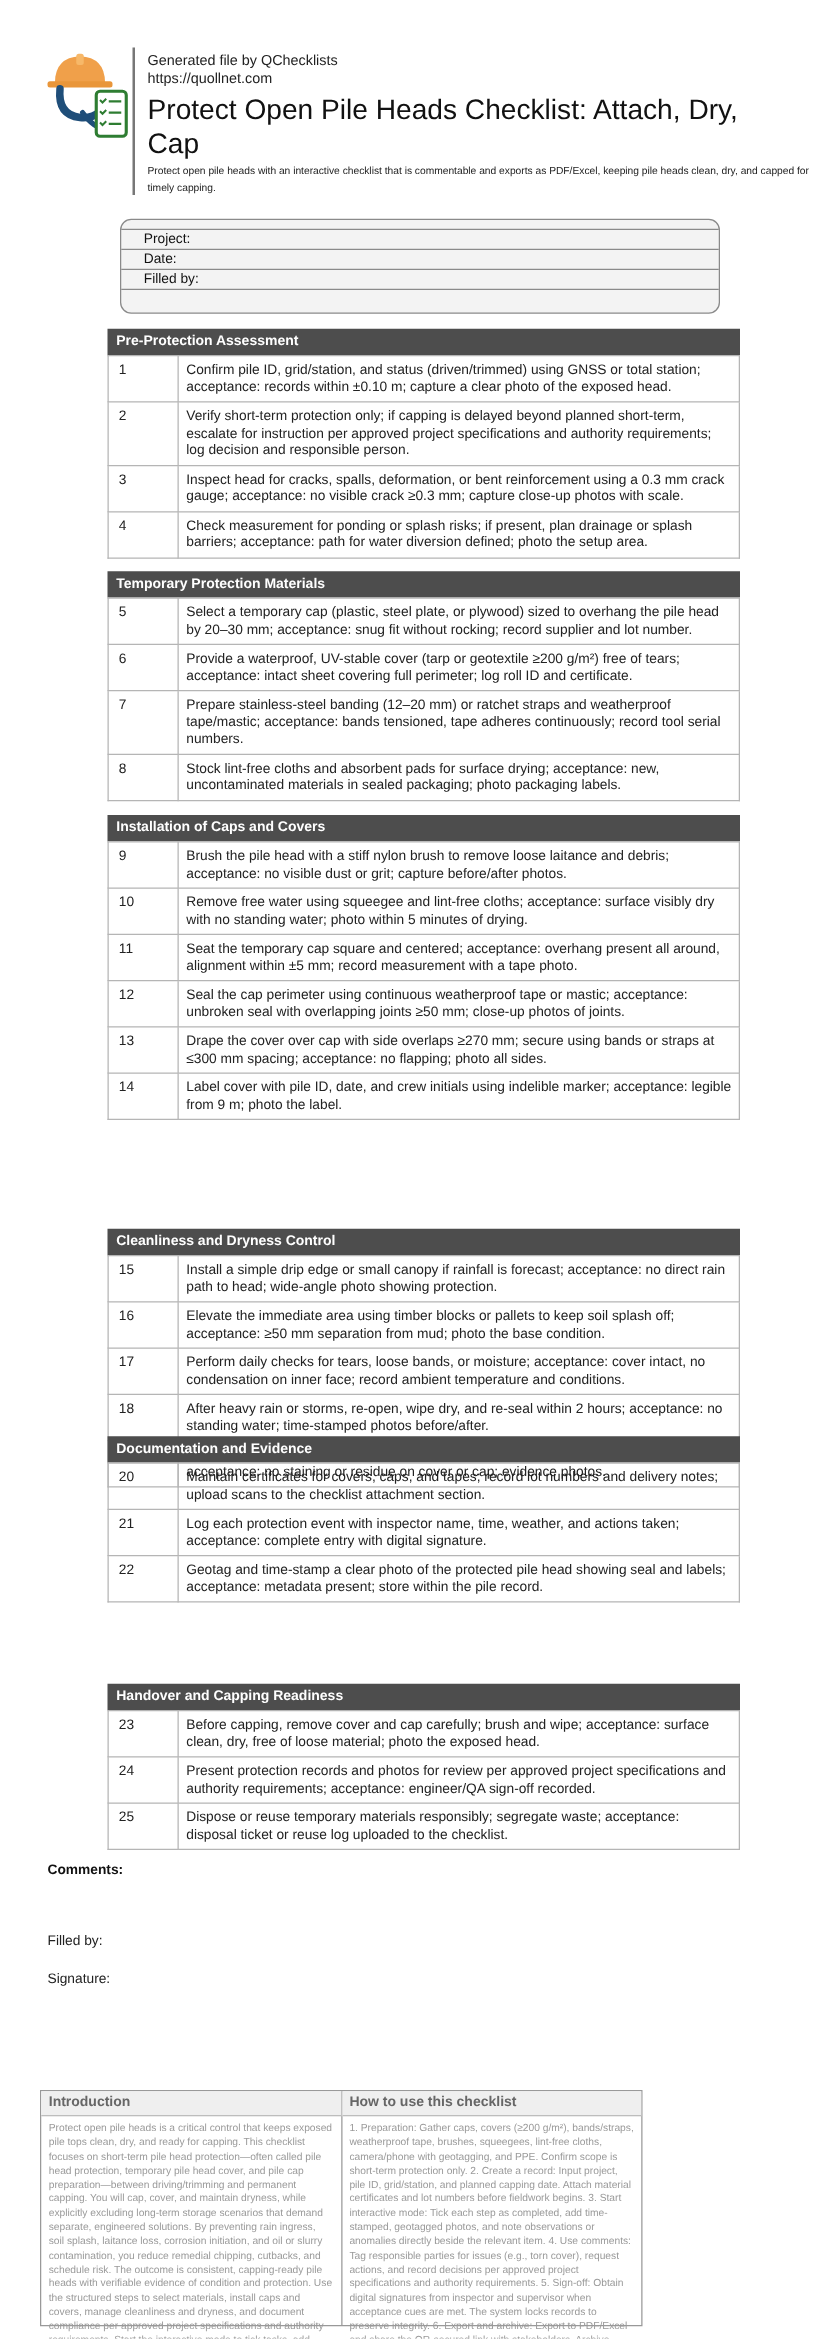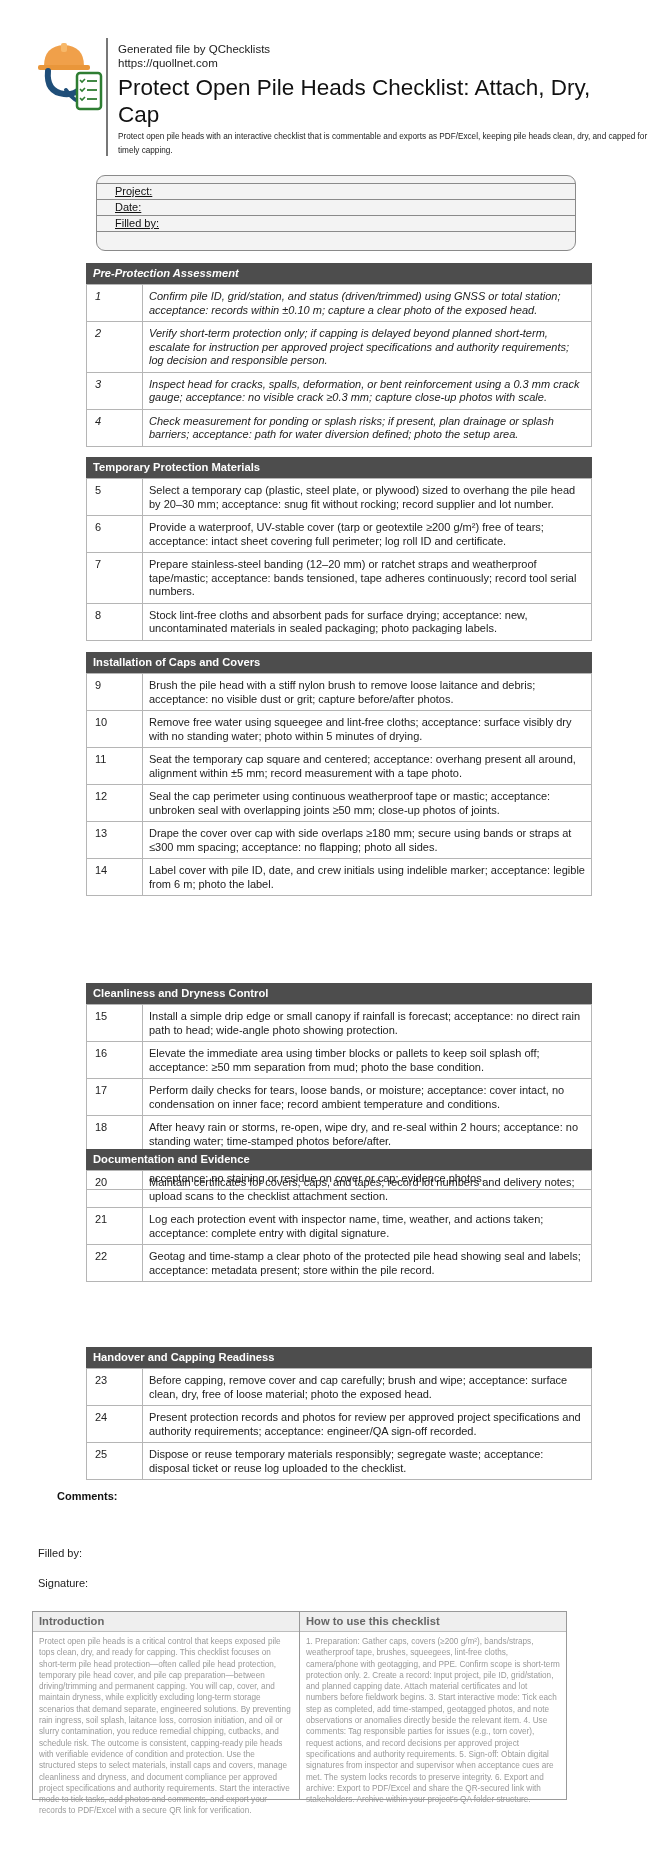--- a/index.html
+++ b/index.html
@@ -5,36 +5,36 @@
   html, body { margin: 0; padding: 0; background: #ffffff; }
   body { width: 661px; height: 1871px; position: relative; font-family: "Liberation Sans", sans-serif; color: #111; overflow: hidden; }
 
   .header { position: absolute; left: 30px; top: 38px; width: 610px; height: 120px; }
   .logo { position: absolute; left: 4px; top: 2px; width: 72px; height: 80px; }
   .vline { position: absolute; left: 76px; top: 0; width: 2px; height: 118px; background: #777; }
   .gen { position: absolute; left: 88px; top: 4px; font-size: 11.5px; line-height: 14px; color: #222; }
   .title { position: absolute; left: 88px; top: 36px; width: 510px; font-size: 22.5px; line-height: 27px; color: #111; }
   .subtitle { position: absolute; left: 88px; top: 92px; width: 530px; font-size: 8.2px; line-height: 14px; color: #222; }
 
-  .infobox { position: absolute; left: 96px; top: 175px; width: 480px; height: 76px; background: #f3f3f3; border: 1.5px solid #8a8a8a; border-radius: 9px; box-sizing: border-box; text-decoration: underline; }
+  .infobox { position: absolute; left: 96px; top: 175px; width: 480px; height: 76px; background: #f3f3f3; border: 1.5px solid #8a8a8a; border-radius: 9px; box-sizing: border-box; }
   .info-row { height: 15px; border-bottom: 1px solid #8a8a8a; font-size: 11px; line-height: 15px; padding-left: 18px; color: #111; }
   .info-row:first-child { margin-top: 7px; border-top: 1px solid #8a8a8a; height: 15px; }
 
   .section { position: absolute; left: 86px; width: 506px; }
   .sec-head { background: #4d4d4d; color: #fff; font-weight: bold; font-size: 11.2px; height: 21px; line-height: 21px; padding-left: 7px; }
   table.items { width: 100%; border-collapse: collapse; border: 1px solid #b5b5b5; border-top: none; }
   table.items td { border: 1px solid #b5b5b5; vertical-align: top; font-size: 11px; line-height: 13.5px; color: #222; padding: 5px 6px 4px 6px; }
   table.items td.num { width: 41px; padding-left: 8px; }
   table.items td.txt { padding-left: 6px; }
 
-  .comments { position: absolute; left: 38px; top: 1490px; font-weight: bold; font-size: 11px; color: #111; margin-left: 19px; }
+  .comments { position: absolute; left: 38px; top: 1490px; font-weight: bold; font-size: 11px; color: #111; }
   .filled { position: absolute; left: 38px; top: 1547px; font-size: 11px; color: #222; }
   .signature { position: absolute; left: 38px; top: 1577px; font-size: 11px; color: #222; }
 
-  .bottom { position: absolute; left: 32px; top: 1611px; width: 535px; height: 189px; border: 1.5px solid #999; box-sizing: border-box; display: flex; }
+  .bottom { position: absolute; left: 32px; top: 1672px; width: 482px; height: 189px; border: 1.5px solid #999; box-sizing: border-box; display: flex; }
   .bcol { flex: 1; display: flex; flex-direction: column; }
   .bcol.left { border-right: 1.5px solid #999; }
   .bhead { background: #efefef; border-bottom: 1px solid #bdbdbd; font-weight: bold; font-size: 11.2px; color: #666; height: 19px; line-height: 19px; padding-left: 6px; }
   .btext { font-size: 8.2px; line-height: 11.3px; color: #9a9a9a; padding: 4px 6px; }
 </style>
 </head>
 <body>
 
 <div class="header">
   <div class="logo">
@@ -64,21 +64,21 @@
   <div class="title">Protect Open Pile Heads Checklist: Attach, Dry, Cap</div>
   <div class="subtitle">Protect open pile heads with an interactive checklist that is commentable and exports as PDF/Excel, keeping pile heads clean, dry, and capped for timely capping.</div>
 </div>
 
 <div class="infobox">
   <div class="info-row">Project:</div>
   <div class="info-row">Date:</div>
   <div class="info-row">Filled by:</div>
 </div>
 
-<div class="section" style="top:263px;font-style:italic;">
+<div class="section" style="top:263px;">
   <div class="sec-head">Pre-Protection Assessment</div>
   <table class="items">
     <tbody>
         <tr>
           <td class="num">1</td>
           <td class="txt">Confirm pile ID, grid/station, and status (driven/trimmed) using GNSS or total station; acceptance: records within ±0.10 m; capture a clear photo of the exposed head.</td>
         </tr>
     <tr>
           <td class="num">2</td>
           <td class="txt">Verify short-term protection only; if capping is delayed beyond planned short-term, escalate for instruction per approved project specifications and authority requirements; log decision and responsible person.</td>
@@ -134,25 +134,25 @@
     <tr>
           <td class="num">11</td>
           <td class="txt">Seat the temporary cap square and centered; acceptance: overhang present all around, alignment within ±5 mm; record measurement with a tape photo.</td>
         </tr>
     <tr>
           <td class="num">12</td>
           <td class="txt">Seal the cap perimeter using continuous weatherproof tape or mastic; acceptance: unbroken seal with overlapping joints ≥50 mm; close-up photos of joints.</td>
         </tr>
     <tr>
           <td class="num">13</td>
-          <td class="txt">Drape the cover over cap with side overlaps ≥180 mm; secure using bands or straps at ≤300 mm spacing; acceptance: no flapping; photo all sides.</td>
+          <td class="txt">Drape the cover over cap with side overlaps ≥270 mm; secure using bands or straps at ≤300 mm spacing; acceptance: no flapping; photo all sides.</td>
         </tr>
     <tr>
           <td class="num">14</td>
-          <td class="txt">Label cover with pile ID, date, and crew initials using indelible marker; acceptance: legible from 6 m; photo the label.</td>
+          <td class="txt">Label cover with pile ID, date, and crew initials using indelible marker; acceptance: legible from 9 m; photo the label.</td>
         </tr>
   </tbody>
     </table>
 </div>
 
 <div class="section" style="top:983px;">
   <div class="sec-head">Cleanliness and Dryness Control</div>
   <table class="items">
     <tbody>
         <tr>

